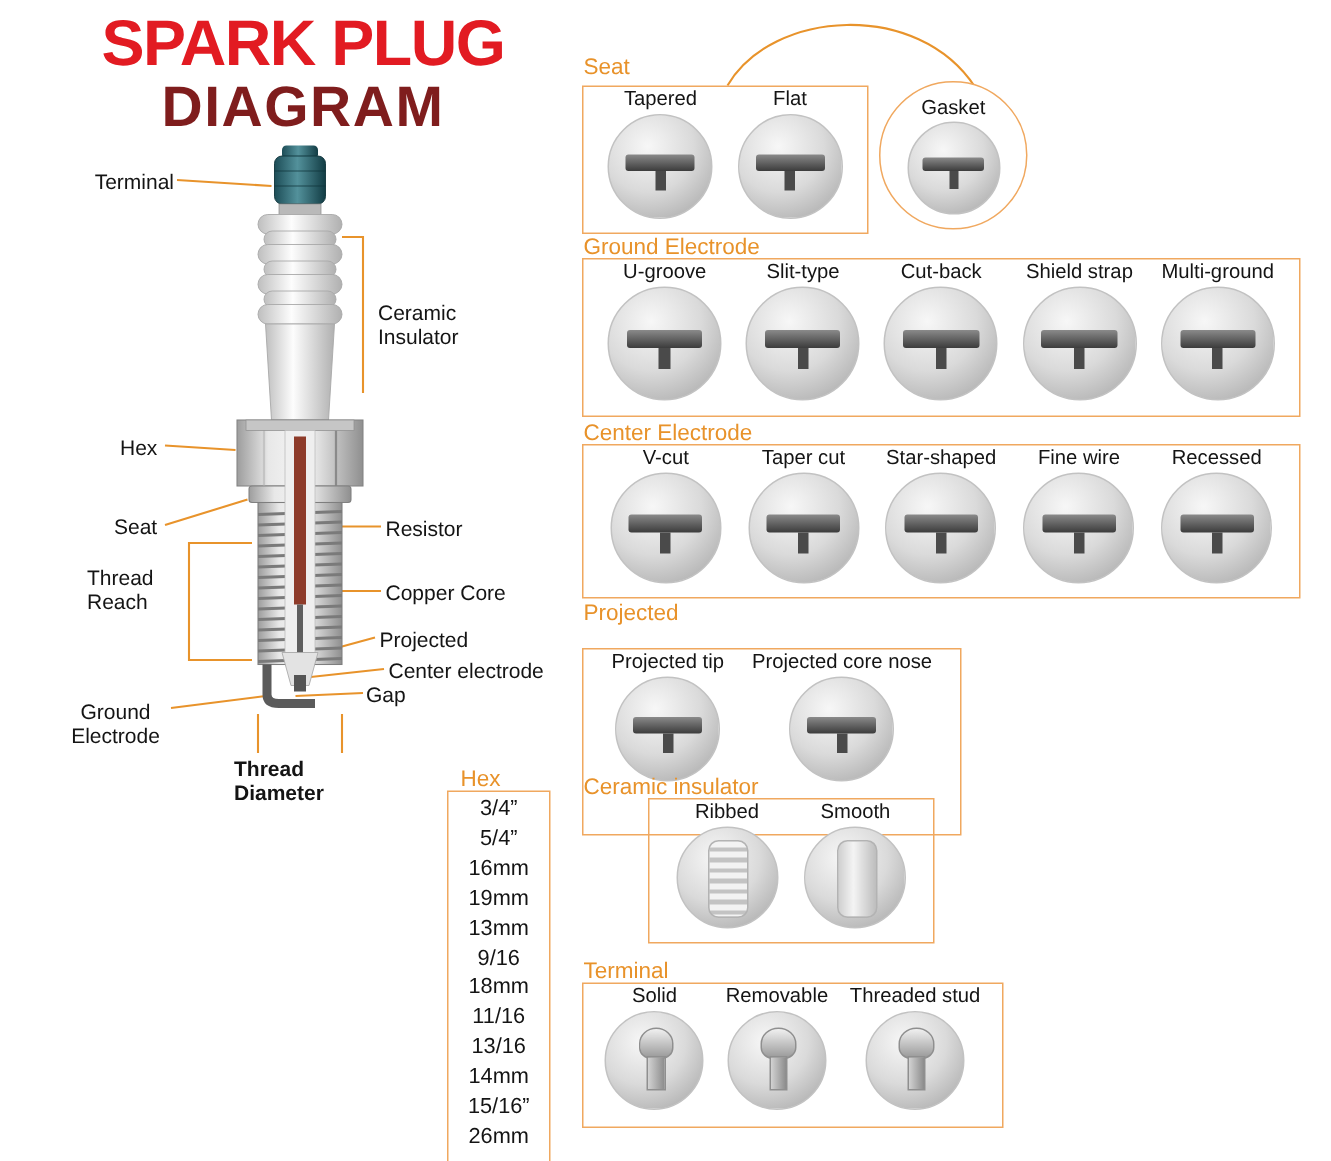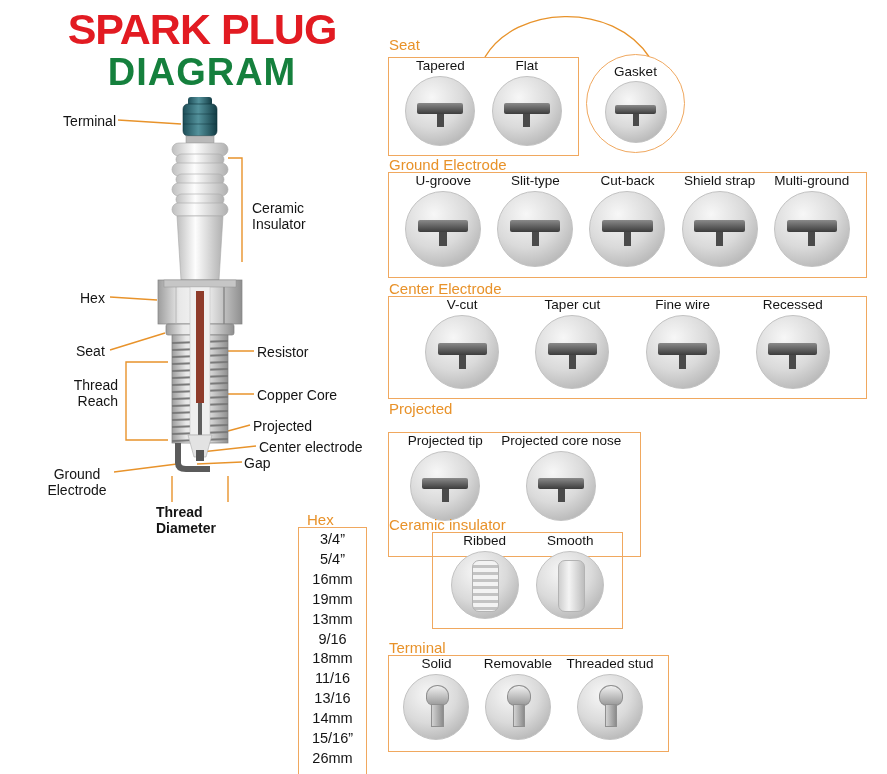--- a/index.html
+++ b/index.html
@@ -2,21 +2,21 @@
 <html><head>
 <meta charset="utf-8">
 <style>
   html,body{margin:0;padding:0;background:#fff;}
   #canvas{position:relative;width:887px;height:774px;background:#ffffff;overflow:hidden;
           font-family:"Liberation Sans",sans-serif;color:#1a1a1a;}
 
   
   #title{position:absolute;left:62px;top:6px;width:280px;text-align:center;}
   #title .t1{color:#E21B22;font-size:43px;font-weight:bold;letter-spacing:-1px;line-height:46px;}
-  #title .t2{color:#15803d;font-size:38px;font-weight:bold;line-height:40px;letter-spacing:1px;}
+  #title .t2{color:#7f1d1d;font-size:38px;font-weight:bold;line-height:40px;letter-spacing:1px;}
 
   
   .lbl{position:absolute;font-size:14px;line-height:16px;color:#141414;}
 
   
   .sec-h{position:absolute;color:#E8922A;font-size:15px;line-height:16px;}
   .sec-box{position:absolute;border:1.4px solid #F0A85F;box-sizing:border-box;
            display:flex;justify-content:space-evenly;align-items:flex-start;padding-top:0;}
   .variant{display:flex;flex-direction:column;align-items:center;row-gap:3px;}
   .v-label{font-size:13.5px;color:#141414;white-space:nowrap;}
@@ -139,21 +139,21 @@
     <rect x="78" y="308" width="4" height="40" fill="#5f5f5f"></rect>
     <path d="M68 340 L92 340 L86 362 L74 362 Z" fill="#e3e3e3" stroke="#aaaaaa" stroke-width="0.6"></path>
     <rect x="76" y="355" width="8" height="11" fill="#555555"></rect>
     <path d="M58 348 L58 368 Q58 374 66 374 L90 374" fill="none" stroke="#5b5b5b" stroke-width="6"></path>
   </svg>
 
   <div class="lbl" style="left:56px;top:113px;width:60px;text-align:right;">Terminal</div>
   <div class="lbl" style="left:252px;top:200px;width:70px;">Ceramic Insulator</div>
   <div class="lbl" style="left:80px;top:290px;width:30px;">Hex</div>
   <div class="lbl" style="left:76px;top:343px;width:32px;">Seat</div>
-  <div class="lbl" style="left:58px;top:377px;width:60px;text-align:right;">Thread Reach</div>
+  <div class="lbl" style="left:58px;top:377px;width:60px;text-align:left;">Thread Reach</div>
   <div class="lbl" style="left:257px;top:344px;white-space:nowrap;">Resistor</div>
   <div class="lbl" style="left:257px;top:387px;white-space:nowrap;">Copper Core</div>
   <div class="lbl" style="left:253px;top:418px;white-space:nowrap;">Projected</div>
   <div class="lbl" style="left:259px;top:439px;white-space:nowrap;">Center electrode</div>
   <div class="lbl" style="left:244px;top:455px;white-space:nowrap;">Gap</div>
   <div class="lbl" style="left:40px;top:466px;width:74px;text-align:center;">Ground Electrode</div>
   <div class="lbl" style="left:156px;top:504px;width:86px;font-weight:bold;">Thread Diameter</div>
 
   <div class="sec-h" style="left:389px;top:37px;">Seat</div>
   <div class="sec-box" style="left:388px;top:57px;width:191px;height:99px;">
@@ -223,20 +223,27 @@
   <div class="sec-box" style="left:388px;top:296px;width:479px;height:103px;">
     <div class="variant">
       <div class="v-label">V-cut</div>
       <div class="pc" style="width:72px;height:72px;">
           <div class="bar"></div>
           <div class="tip"></div>
         </div>
     </div>
     <div class="variant">
       <div class="v-label">Taper cut</div>
+      <div class="pc" style="width:72px;height:72px;">
+          <div class="bar"></div>
+          <div class="tip"></div>
+        </div>
+    </div>
+    <div class="variant">
+      <div class="v-label">Star-shaped</div>
       <div class="pc" style="width:72px;height:72px;">
           <div class="bar"></div>
           <div class="tip"></div>
         </div>
     </div>
     <div class="variant">
       <div class="v-label">Fine wire</div>
       <div class="pc" style="width:72px;height:72px;">
           <div class="bar"></div>
           <div class="tip"></div>

